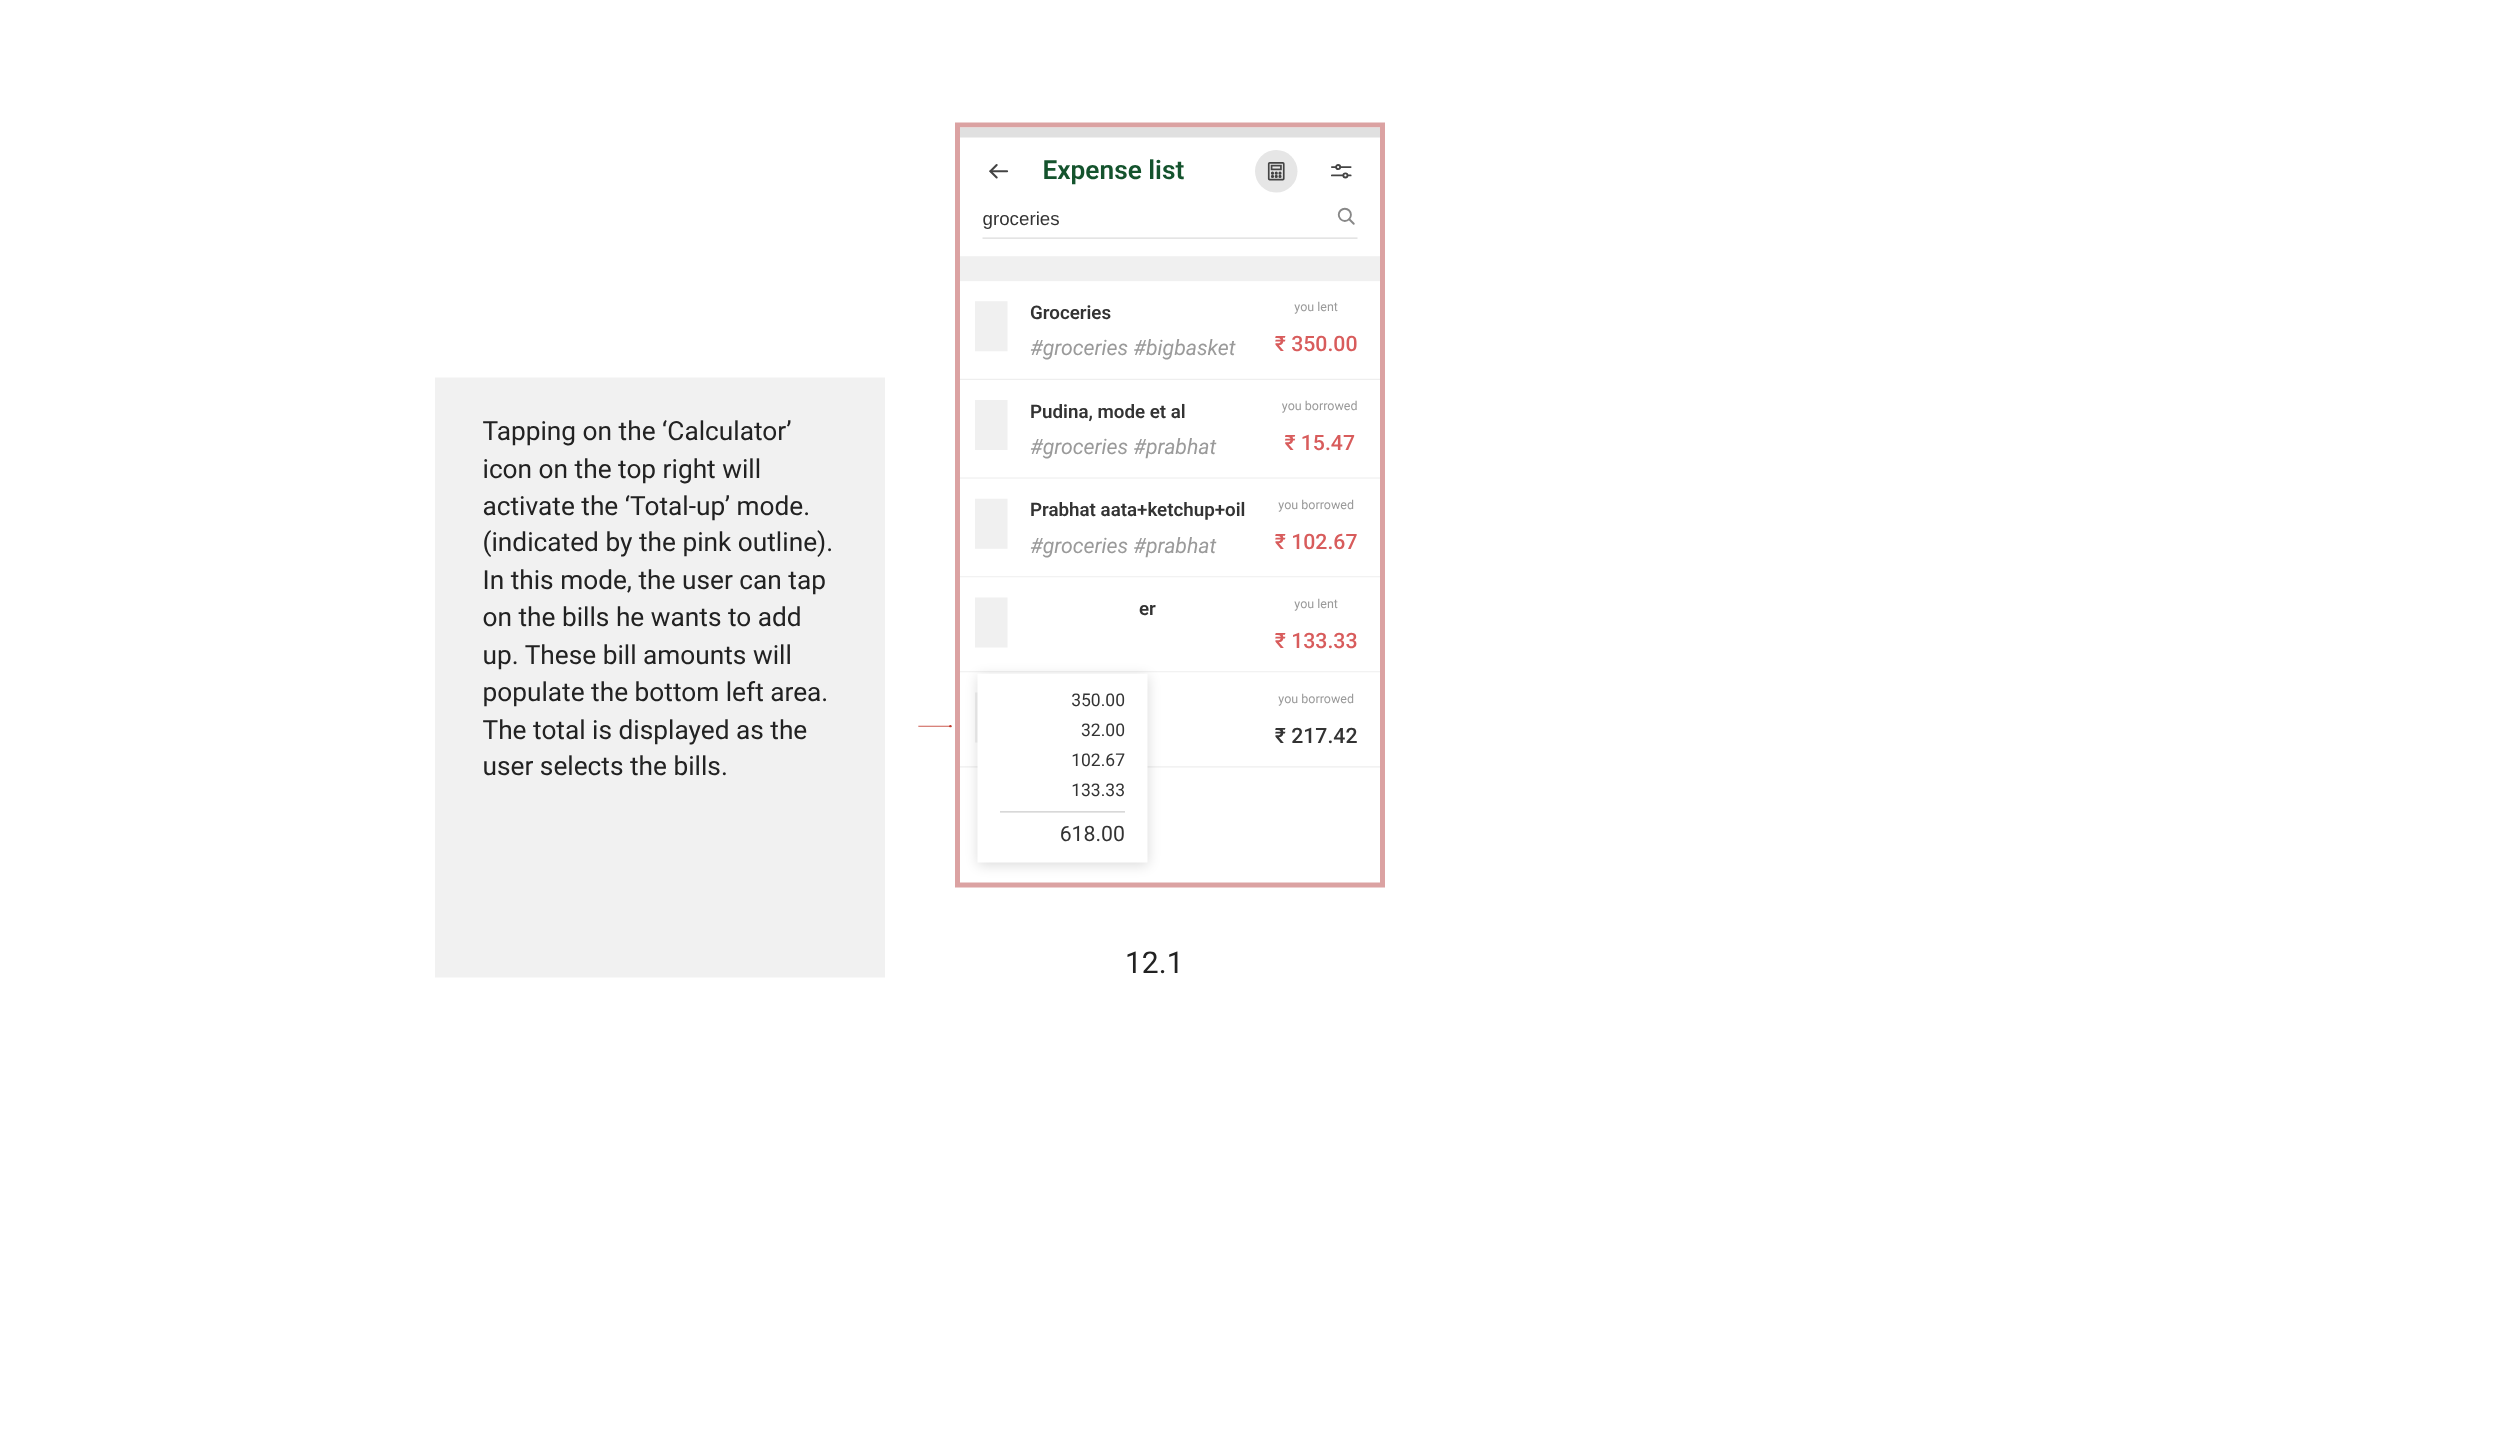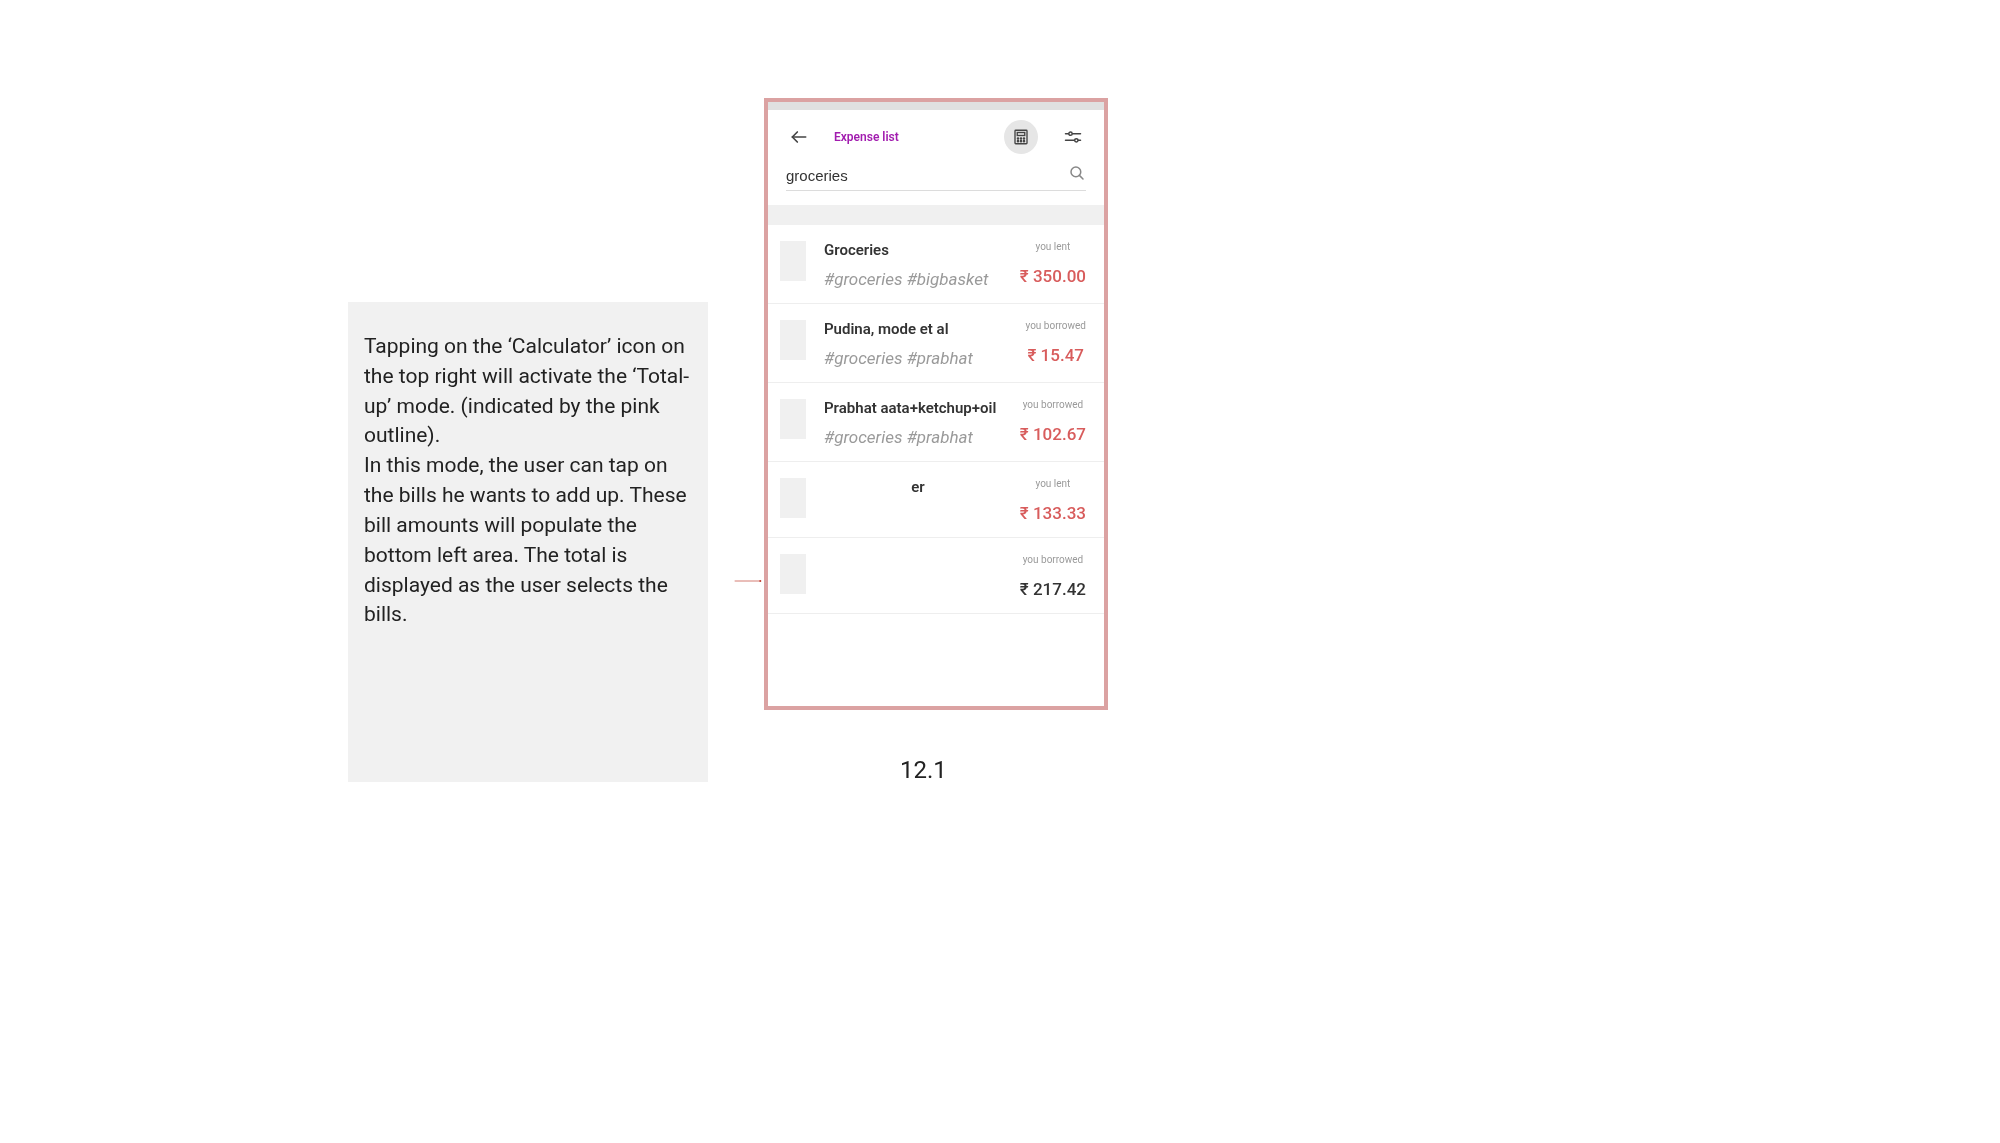--- a/index.html
+++ b/index.html
@@ -12,21 +12,21 @@
   }
 
   
   .desc-panel {
     position: absolute;
     left: 348px;
     top: 302px;
     width: 360px;
     height: 480px;
     background: #f1f1f1;
-    padding: 30px 16px;
+    padding: 30px 38px;
     font-size: 21px;
     line-height: 1.42;
     color: #222;
   }
 
   
   .phone {
     position: absolute;
     left: 764px;
     top: 98px;
@@ -48,23 +48,23 @@
   .app-bar {
     height: 54px;
     display: flex;
     align-items: center;
     padding: 0 14px;
     gap: 18px;
     position: relative;
   }
   .app-bar .back-icon svg { width: 20px; height: 20px; }
   .app-bar .title {
-    font-size: 12px;
+    font-size: 21px;
     font-weight: 600;
-    color: #a21caf;
+    color: #14532d;
     flex: 1;
   }
   .icon-btn {
     width: 34px;
     height: 34px;
     display: flex;
     align-items: center;
     justify-content: center;
     border-radius: 50%;
   }
@@ -310,17 +310,25 @@
       <div class="avatar"></div>
       <div class="row-main">
         <div class="row-title"></div>
       </div>
       <div class="row-right">
         <div class="status-label">you borrowed</div>
         <div class="amount dark">₹ 217.42</div>
       </div>
     </div>
 
+    <div class="total-card">
+      <div class="line">350.00</div>
+      <div class="line">32.00</div>
+      <div class="line">102.67</div>
+      <div class="line">133.33</div>
+      <div class="divider"></div>
+      <div class="total-line">618.00</div>
+    </div>
 
   </div>
 </div>
 
 <div class="fig-label">12.1</div>
 
 </body></html>

